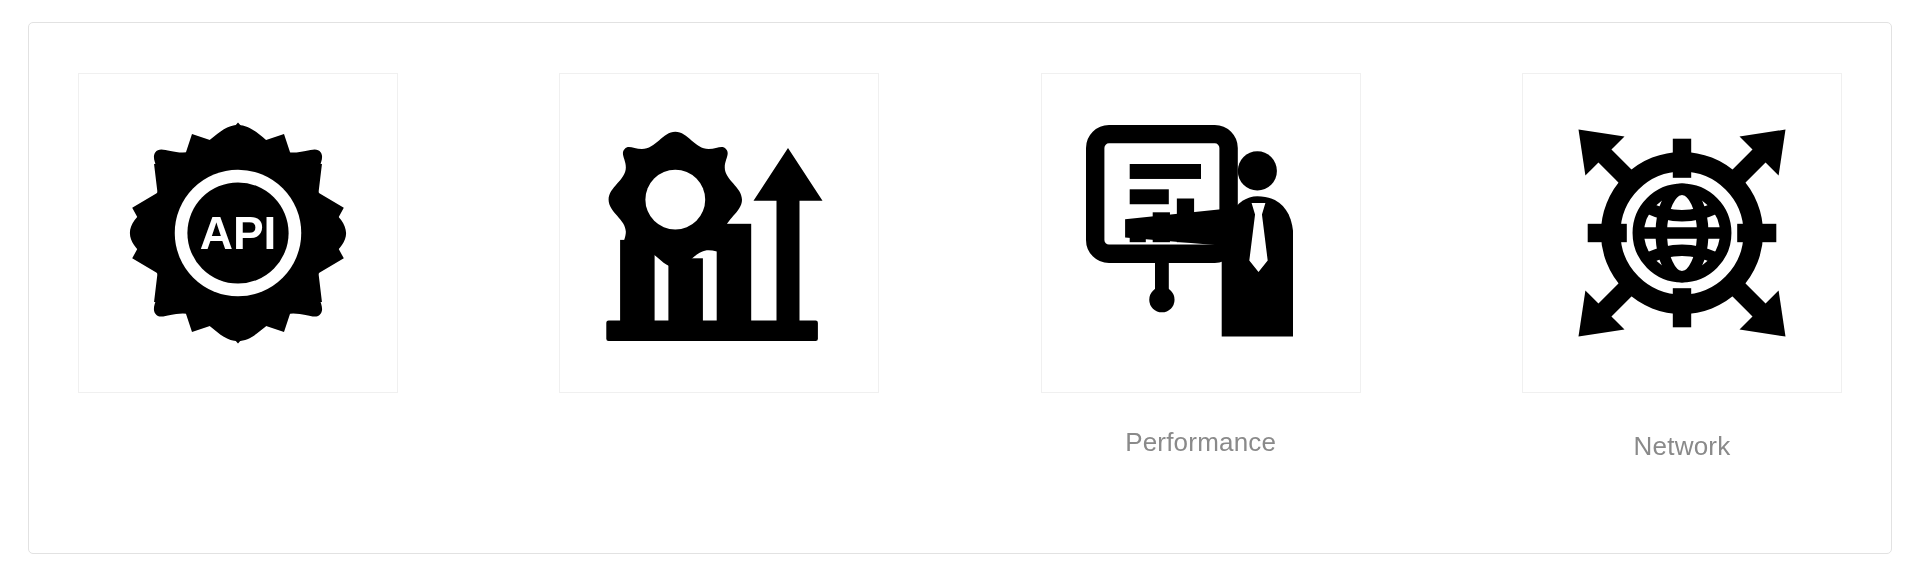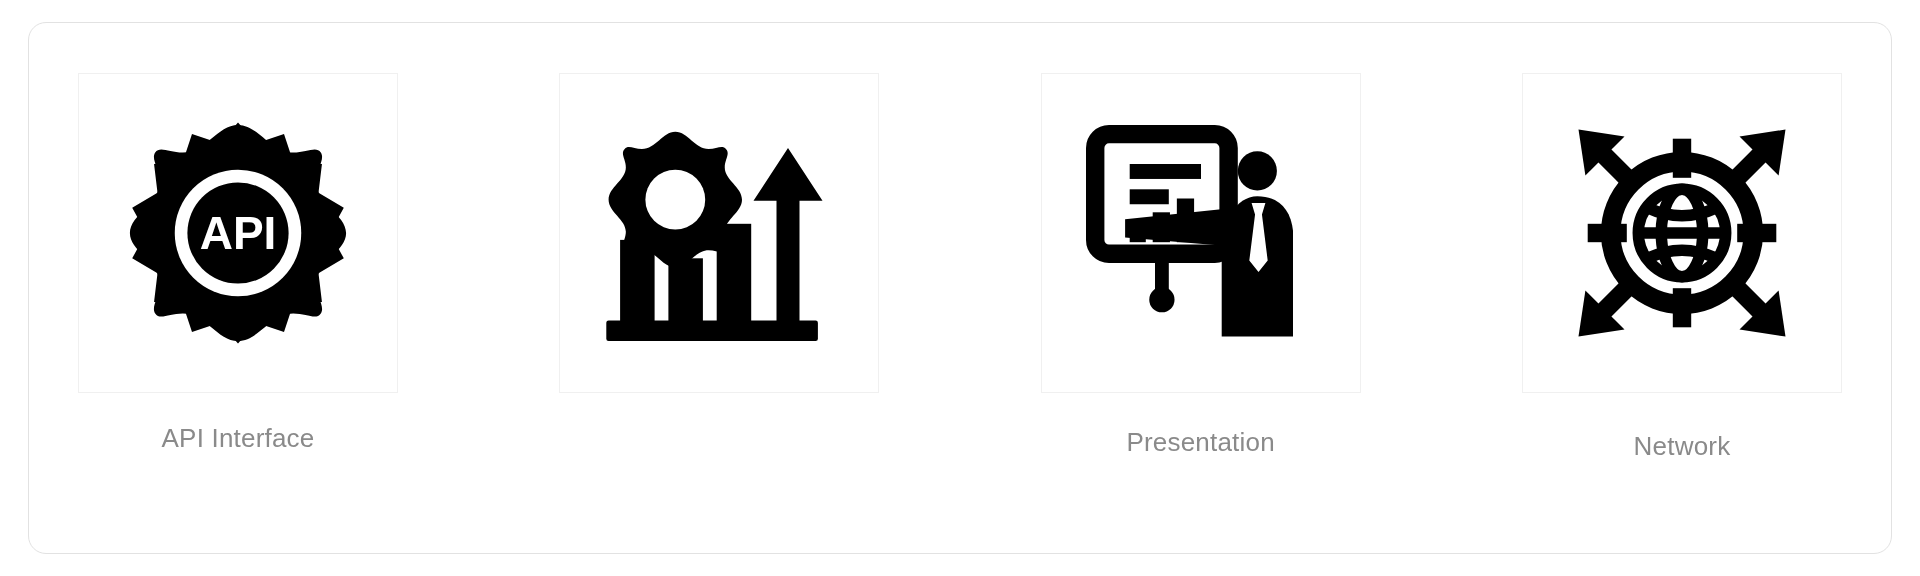--- a/index.html
+++ b/index.html
@@ -16,21 +16,21 @@
     height: 576px;
     background: #ffffff;
   }
   .icon-panel {
     position: absolute;
     left: 28px;
     top: 22px;
     width: 1864px;
     height: 532px;
     border: 1px solid #e2e2e2;
-    border-radius: 18px;
+    border-radius: 5px;
     background: #ffffff;
   }
   .icon-grid {
     position: absolute;
     left: 44px;
     top: 50px;
     right: 44px;
     bottom: 40px;
     display: flex;
     flex-direction: row;
@@ -92,21 +92,20 @@
               C168 176 160 170 148 170 C128 170 118 194 100 194
               C82 194 72 170 52 170 C40 170 32 176 28 170
               C24 164 32 156 32 144 C32 126 6 116 6 100
               C6 84 32 74 32 56 C32 44 24 36 28 30
               C32 24 40 30 52 30 C72 30 82 6 100 6 Z"></path>
             <circle cx="100" cy="100" r="55" fill="#ffffff"></circle>
             <circle cx="100" cy="100" r="44" fill="#000000"></circle>
             <text x="100" y="100" fill="#ffffff" font-family="Liberation Sans, sans-serif" font-size="40" font-weight="bold" text-anchor="middle" dominant-baseline="central">API</text>
           </svg>
         </div>
-        <div class="icon-label">API Interface</div>
       </div>
 
       <div class="icon-cell cell-1">
         <div class="icon-box">
           <svg width="230" height="230" viewBox="0 0 200 200">
 
             <g>
               <path fill="#000000" d="
                 M62 12 C73 12 79 27 91 27 C98 27 103 23 106 27
                 C110 31 105 36 105 43 C105 54 120 60 120 71
@@ -153,21 +152,21 @@
               L180 190 L118 190 L118 108
               C118 92 130 68 149 68 Z"></path>
 
             <path fill="#000000" d="
               M130 78 L34 88 L34 104 L130 112 Z"></path>
 
             <path fill="#ffffff" d="
               M144 74 L156 74 L153 84 L158 124 L150 134 L142 124 L147 84 Z"></path>
           </svg>
         </div>
-        <div class="icon-label">Presentation</div>
+        <div class="icon-label">Performance</div>
       </div>
 
 
       <div class="icon-cell cell-4">
         <div class="icon-box">
           <svg width="230" height="230" viewBox="0 0 200 200">
 
             <circle cx="100" cy="100" r="62" fill="none" stroke="#000000" stroke-width="17"></circle>
 
             <rect x="92" y="18" width="16" height="34" fill="#000000"></rect>

